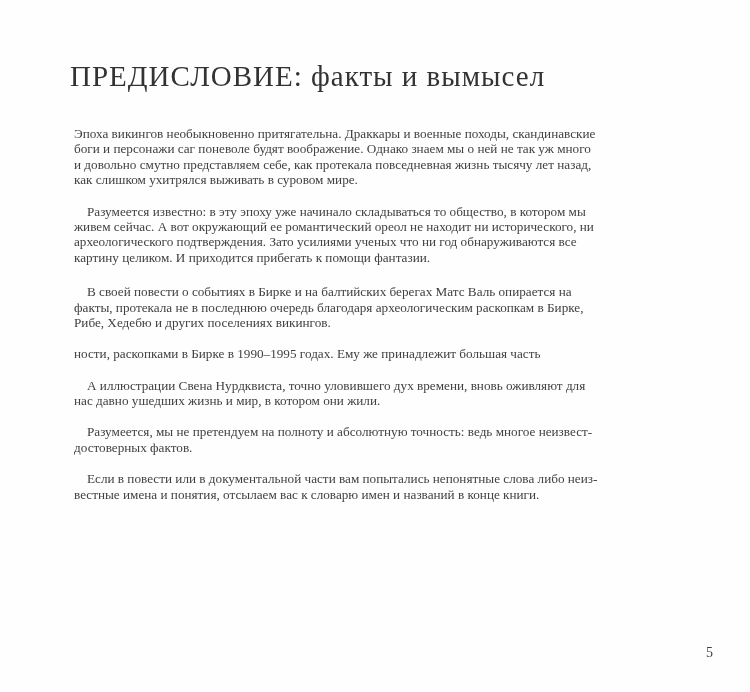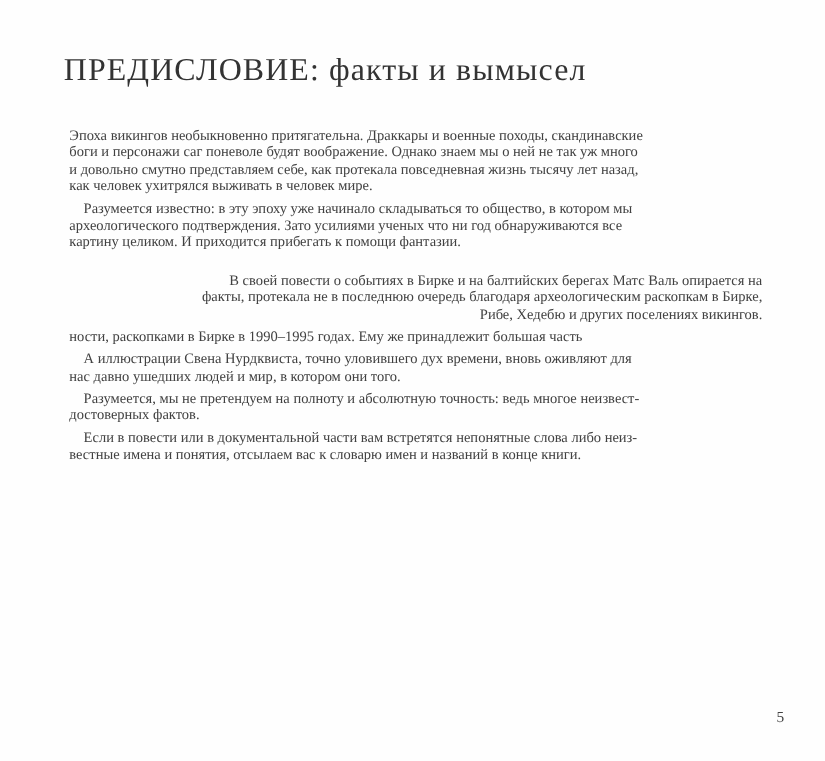--- a/index.html
+++ b/index.html
@@ -12,41 +12,40 @@
     width: 750px;
     height: 692px;
     background: #fefefe;
     font-family: "Liberation Serif", "DejaVu Serif", serif;
     overflow: hidden;
   }
   .title {
     position: absolute;
     left: 58px;
     top: 48px;
-    margin: 0;
+    margin: 12px;
     font-size: 29px;
     font-weight: 400;
     letter-spacing: 1px;
     color: #333333;
     white-space: nowrap;
   }
   .body-text {
     position: absolute;
     left: 58px;
     top: 110px;
     width: 640px;
     color: #414141;
     font-size: 13.2px;
   }
   .para {
-    margin: 5px;
+    margin: 16px;
   }
   .para.gap {
     margin-top: 19px;
-    text-align: right;
   }
   .line {
     display: block;
     line-height: 15.4px;
     height: 15.4px;
     white-space: pre;
   }
   .line.indent {
     padding-left: 13px;
   }
@@ -62,43 +61,44 @@
 <body>
 
 <div class="page">
   <h1 class="title">ПРЕДИСЛОВИЕ: факты и вымысел</h1>
 
   <div class="body-text">
       <p class="para">
         <span class="line">Эпоха викингов необыкновенно притягательна. Драккары и военные походы, скандинавские</span>
         <span class="line">боги и персонажи саг поневоле будят воображение. Однако знаем мы о ней не так уж много</span>
         <span class="line">и довольно смутно представляем себе, как протекала повседневная жизнь тысячу лет назад,</span>
-        <span class="line">как человек ухитрялся выживать в человек мире.</span>
+        <span class="line">как слишком ухитрялся выживать в суровом мире.</span>
       </p>
       <p class="para">
         <span class="line indent">Разумеется известно: в эту эпоху уже начинало складываться то общество, в котором мы</span>
+        <span class="line">живем сейчас. А вот окружающий ее романтический ореол не находит ни исторического, ни</span>
         <span class="line">археологического подтверждения. Зато усилиями ученых что ни год обнаруживаются все</span>
         <span class="line">картину целиком. И приходится прибегать к помощи фантазии.</span>
       </p>
       <p class="para gap">
         <span class="line indent">В своей повести о событиях в Бирке и на балтийских берегах Матс Валь опирается на</span>
         <span class="line">факты, протекала не в последнюю очередь благодаря археологическим раскопкам в Бирке,</span>
         <span class="line">Рибе, Хедебю и других поселениях викингов.</span>
       </p>
       <p class="para">
         <span class="line">ности, раскопками в Бирке в 1990–1995 годах. Ему же принадлежит большая часть</span>
       </p>
       <p class="para">
         <span class="line indent">А иллюстрации Свена Нурдквиста, точно уловившего дух времени, вновь оживляют для</span>
-        <span class="line">нас давно ушедших людей и мир, в котором они того.</span>
+        <span class="line">нас давно ушедших жизнь и мир, в котором они жили.</span>
       </p>
       <p class="para">
         <span class="line indent">Разумеется, мы не претендуем на полноту и абсолютную точность: ведь многое неизвест-</span>
         <span class="line">достоверных фактов.</span>
       </p>
       <p class="para">
-        <span class="line indent">Если в повести или в документальной части вам встретятся непонятные слова либо неиз-</span>
+        <span class="line indent">Если в повести или в документальной части вам попытались непонятные слова либо неиз-</span>
         <span class="line">вестные имена и понятия, отсылаем вас к словарю имен и названий в конце книги.</span>
       </p>
     </div>
 
   <div class="folio">5</div>
 </div>
 
 </body></html>

